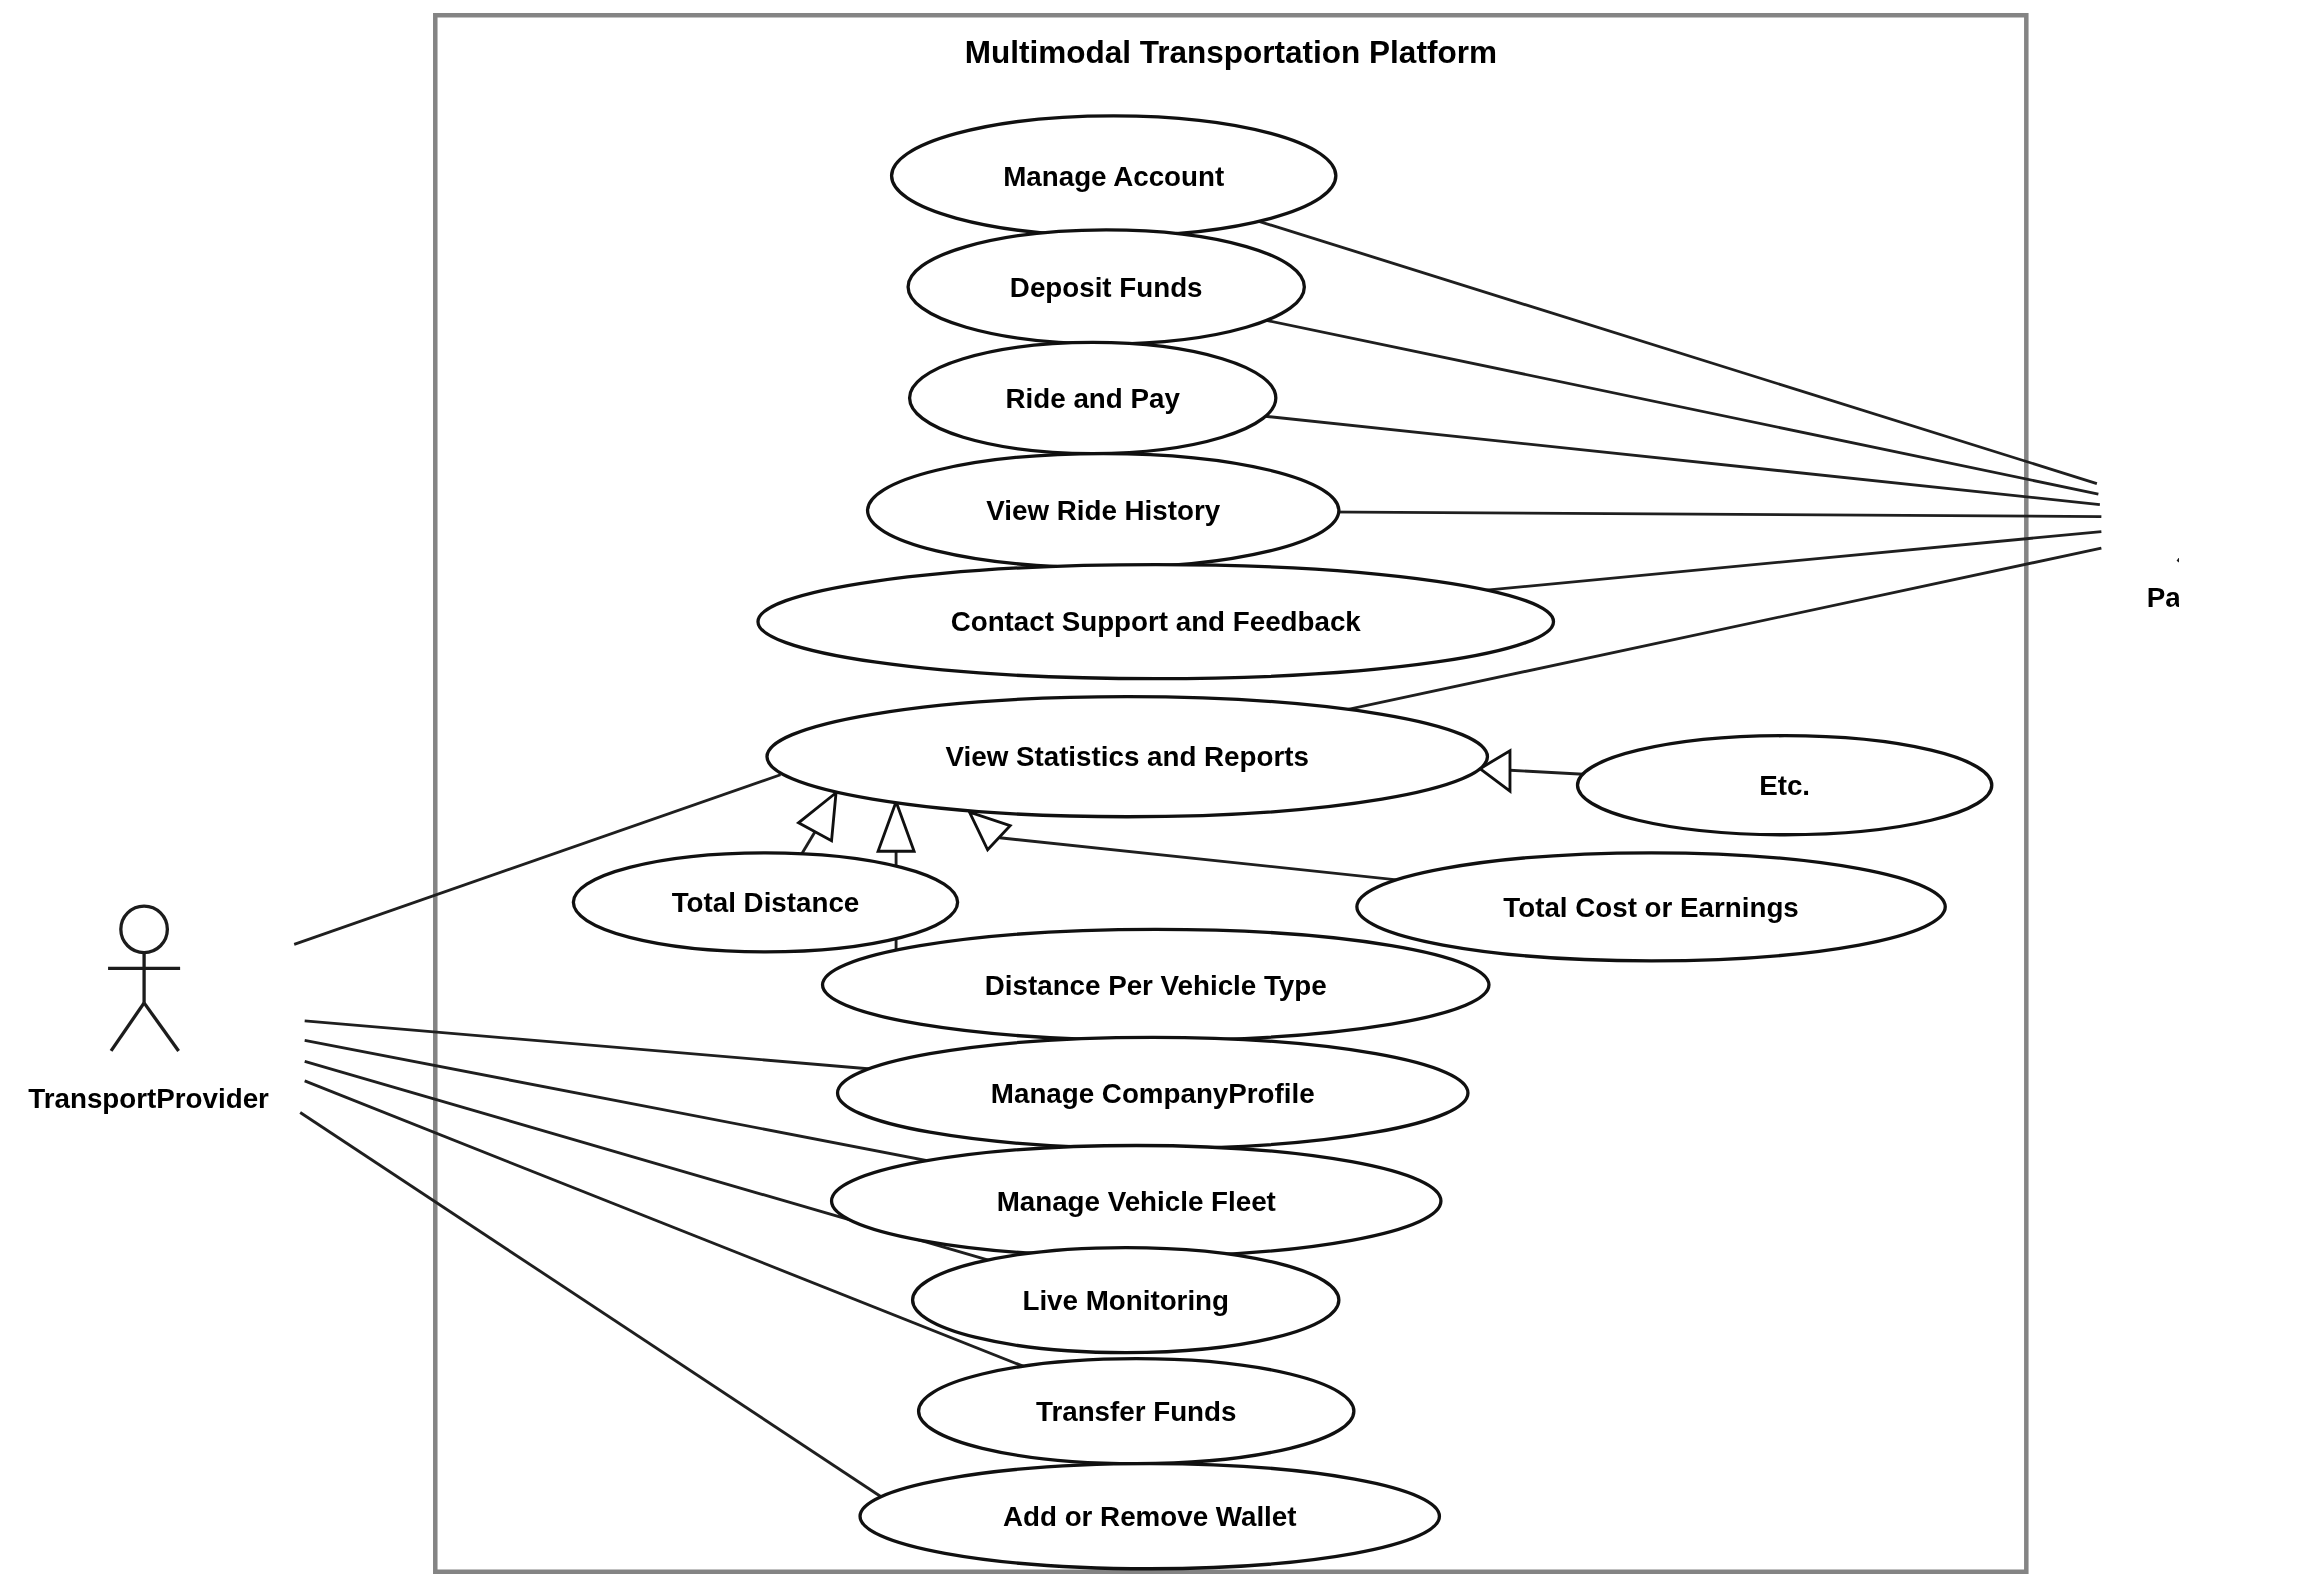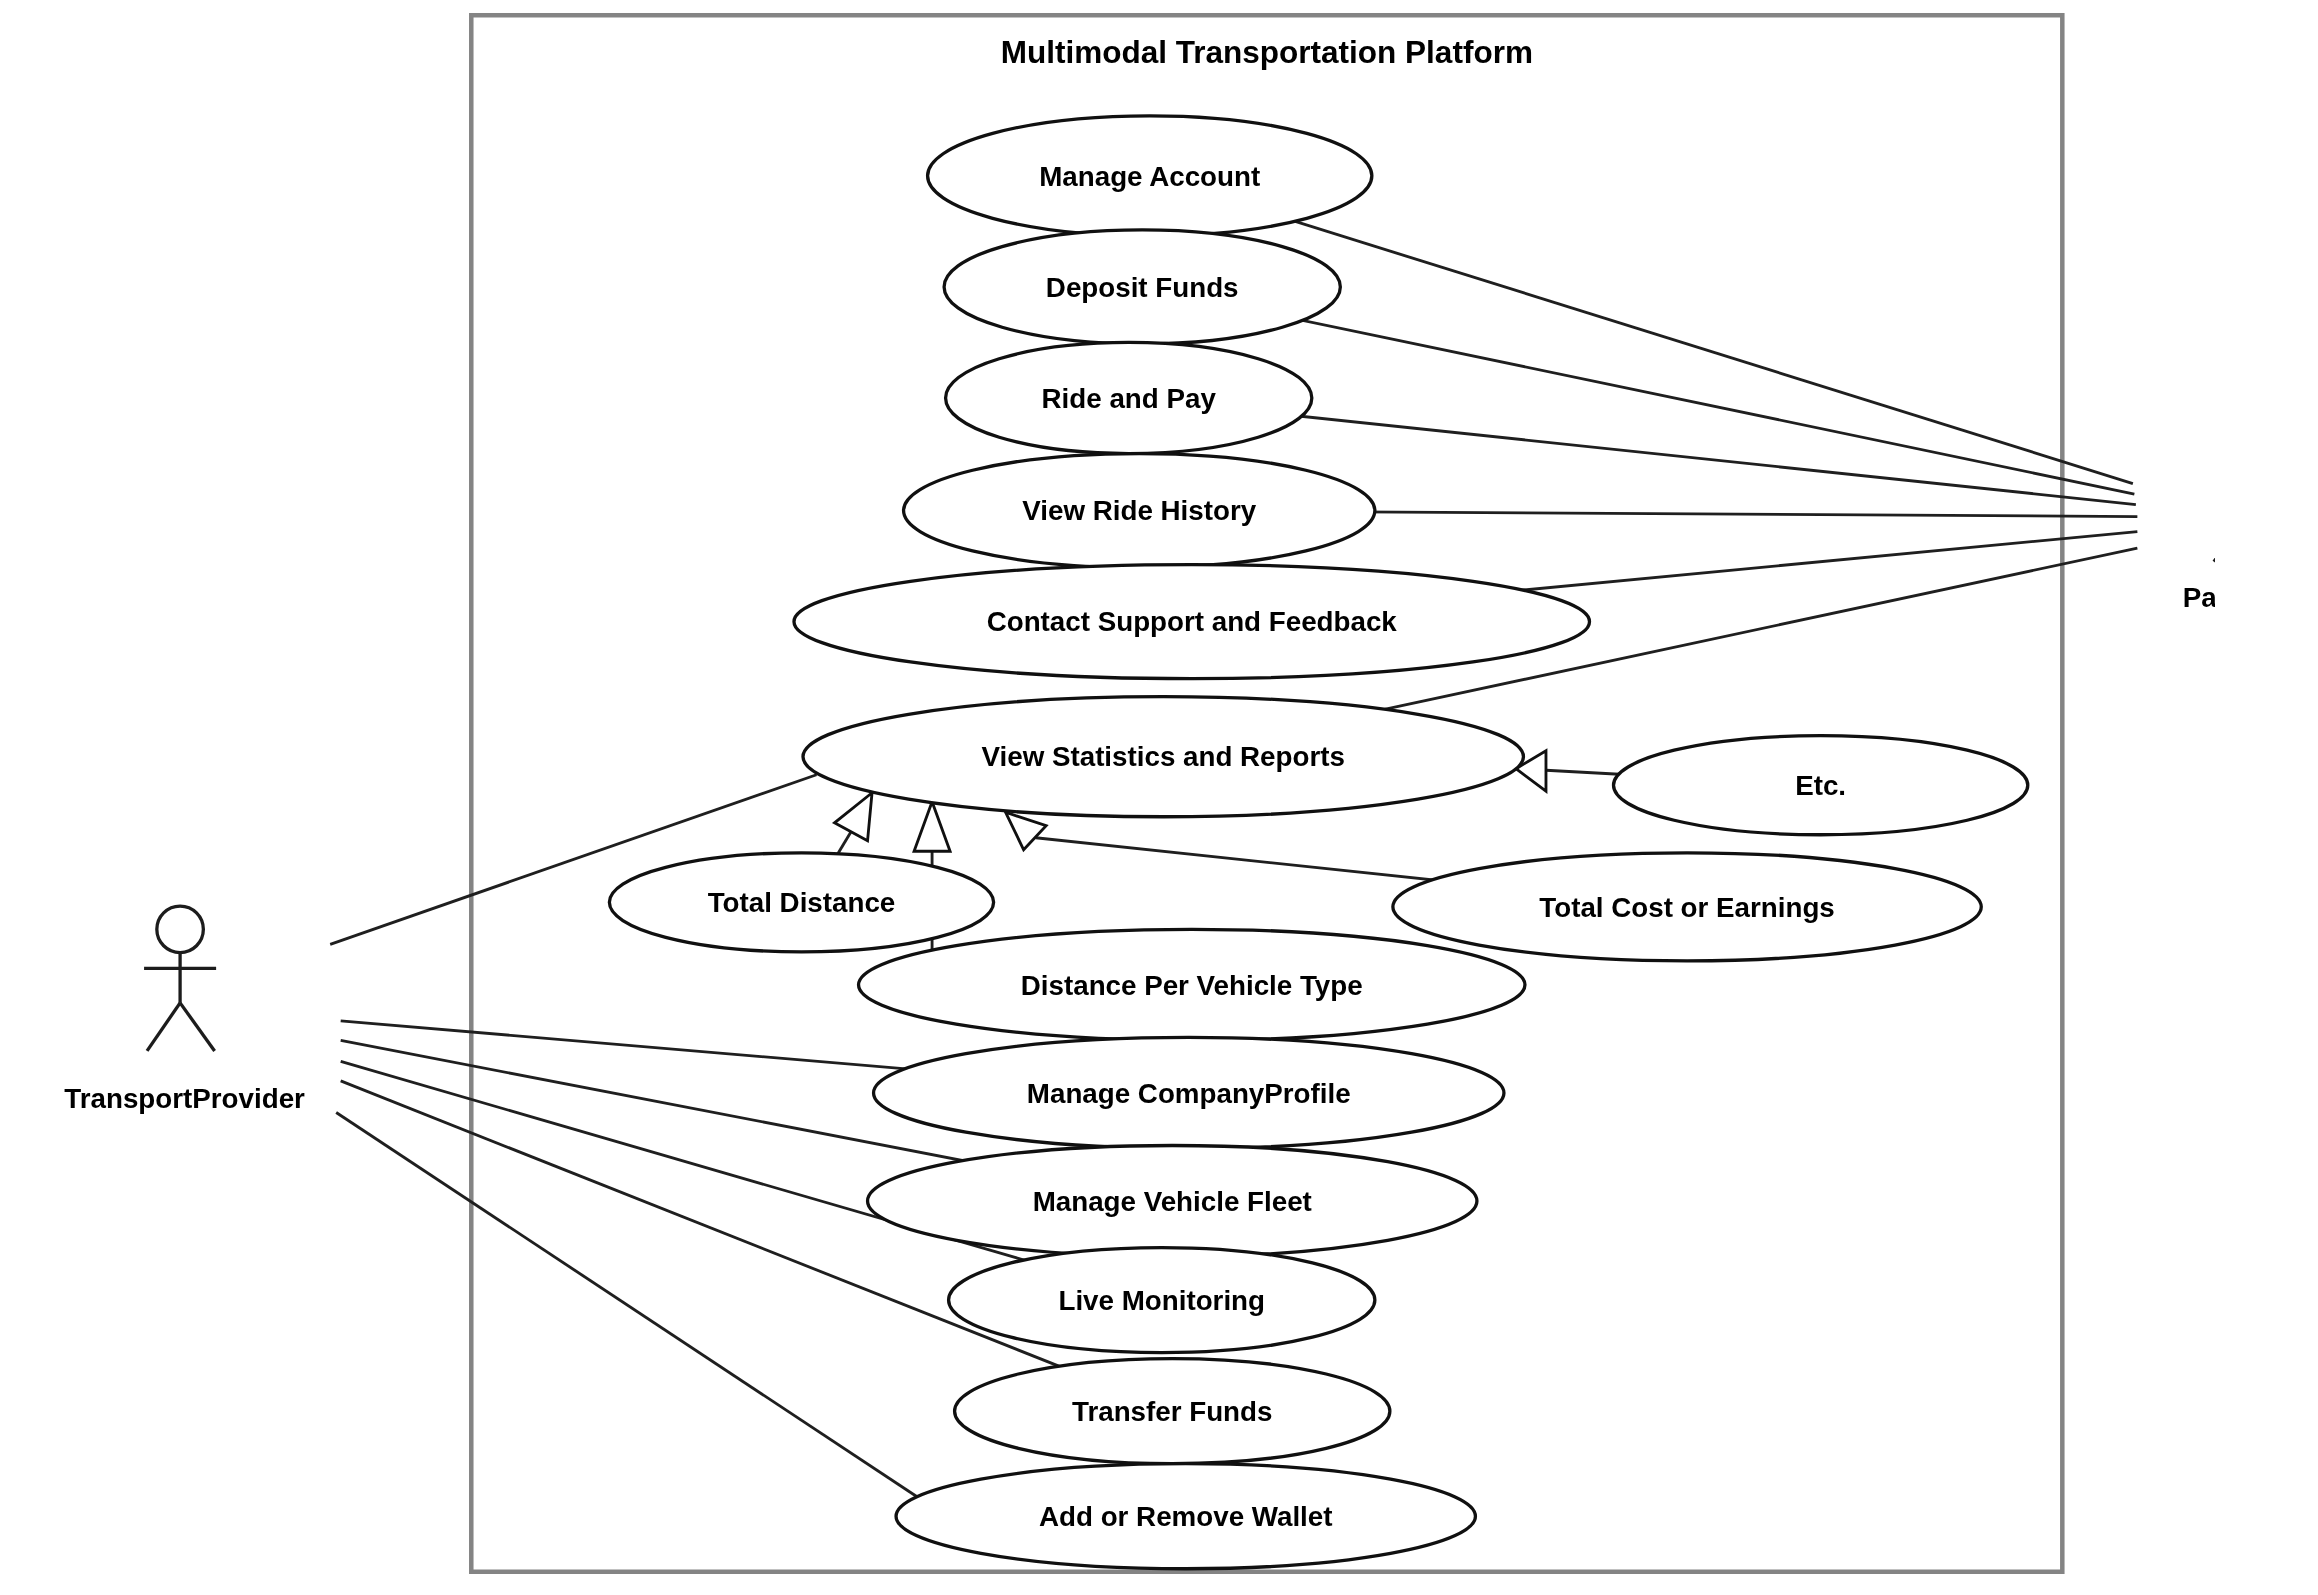--- a/index.html
+++ b/index.html
@@ -1,16 +1,16 @@
 <!DOCTYPE html>
 <html style="font-size:11px"><head>
 <meta charset="utf-8">
 <style>
   html, body { margin: 0; padding: 0; background: #ffffff; }
-  .stage { width: 2179px; height: 1596px; background: #ffffff; overflow: hidden; padding-left: 36px; }
+  .stage { width: 2179px; height: 1596px; background: #ffffff; overflow: hidden; }
   svg { display: block; }
   .assoc { stroke: #1f1f1f; stroke-width: 1.9; fill: none; }
   .gen-line { stroke: #1f1f1f; stroke-width: 1.9; fill: none; }
   .gen-tri { fill: #ffffff; stroke: #101010; stroke-width: 1.9; stroke-linejoin: miter; }
   .uc { fill: #ffffff; stroke: #101010; stroke-width: 2.2; }
   .boundary { fill: #ffffff; stroke: #848484; stroke-width: 3; }
   .lbl, .actor-lbl, .title {
     font-family: "Liberation Sans", "DejaVu Sans", sans-serif;
     font-weight: bold; fill: #000000; text-anchor: middle;
   }

